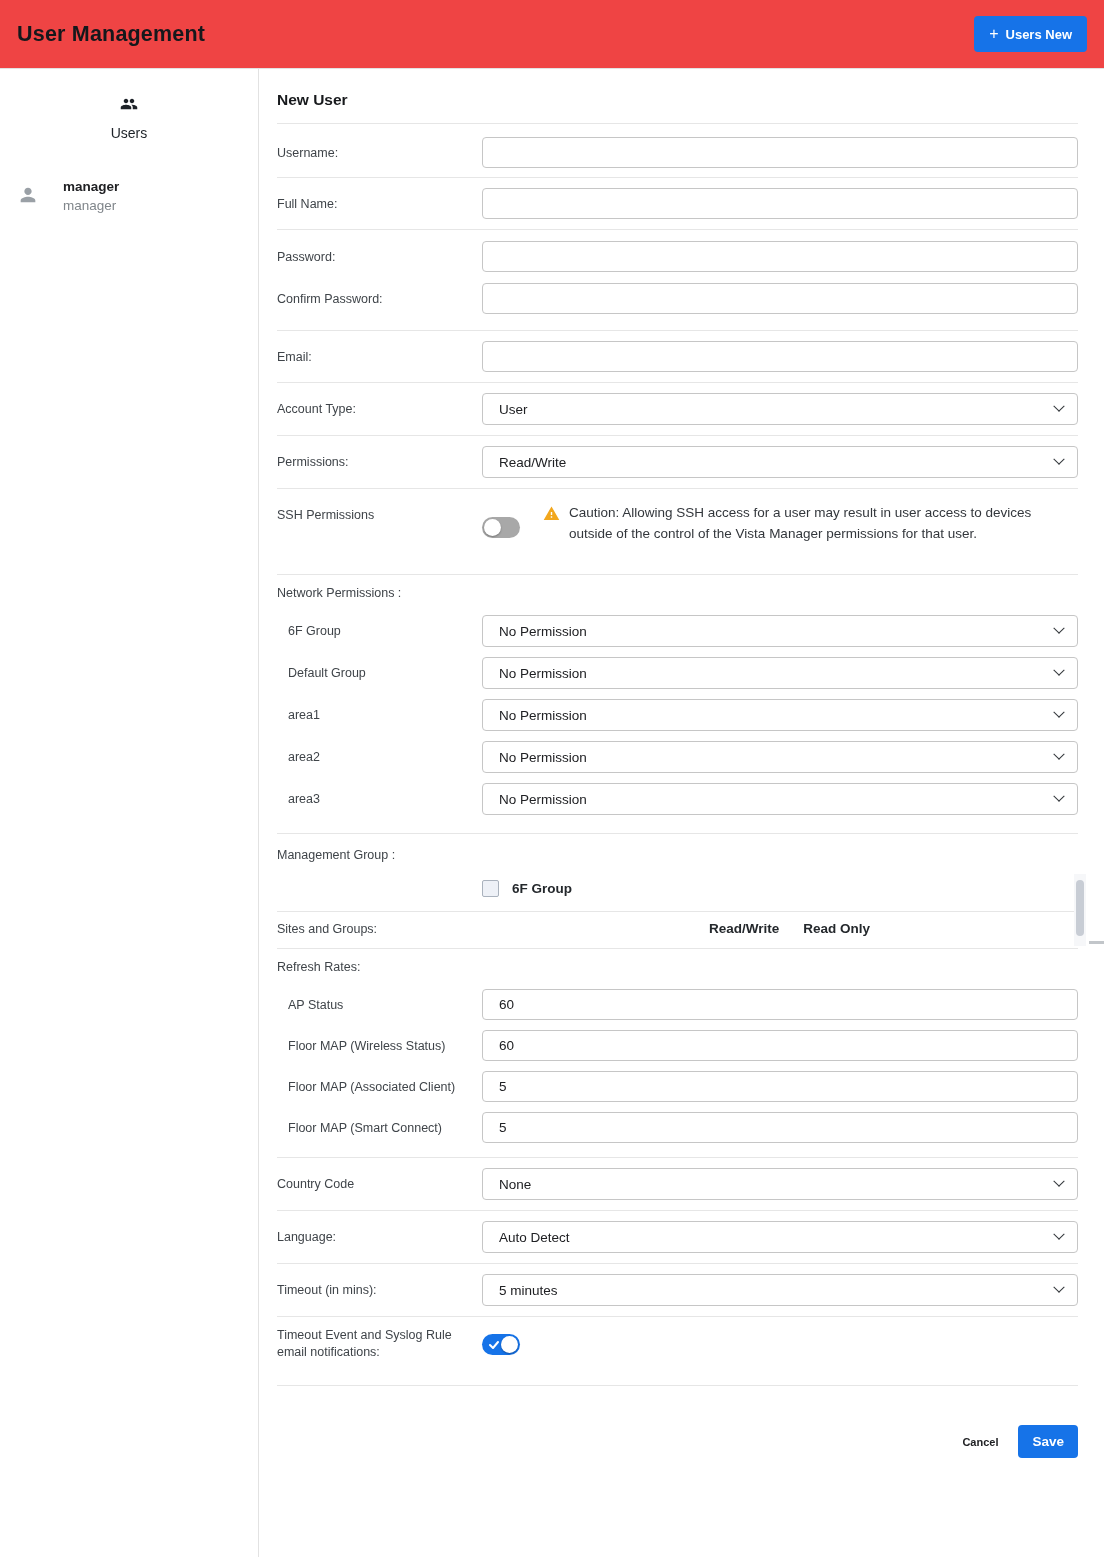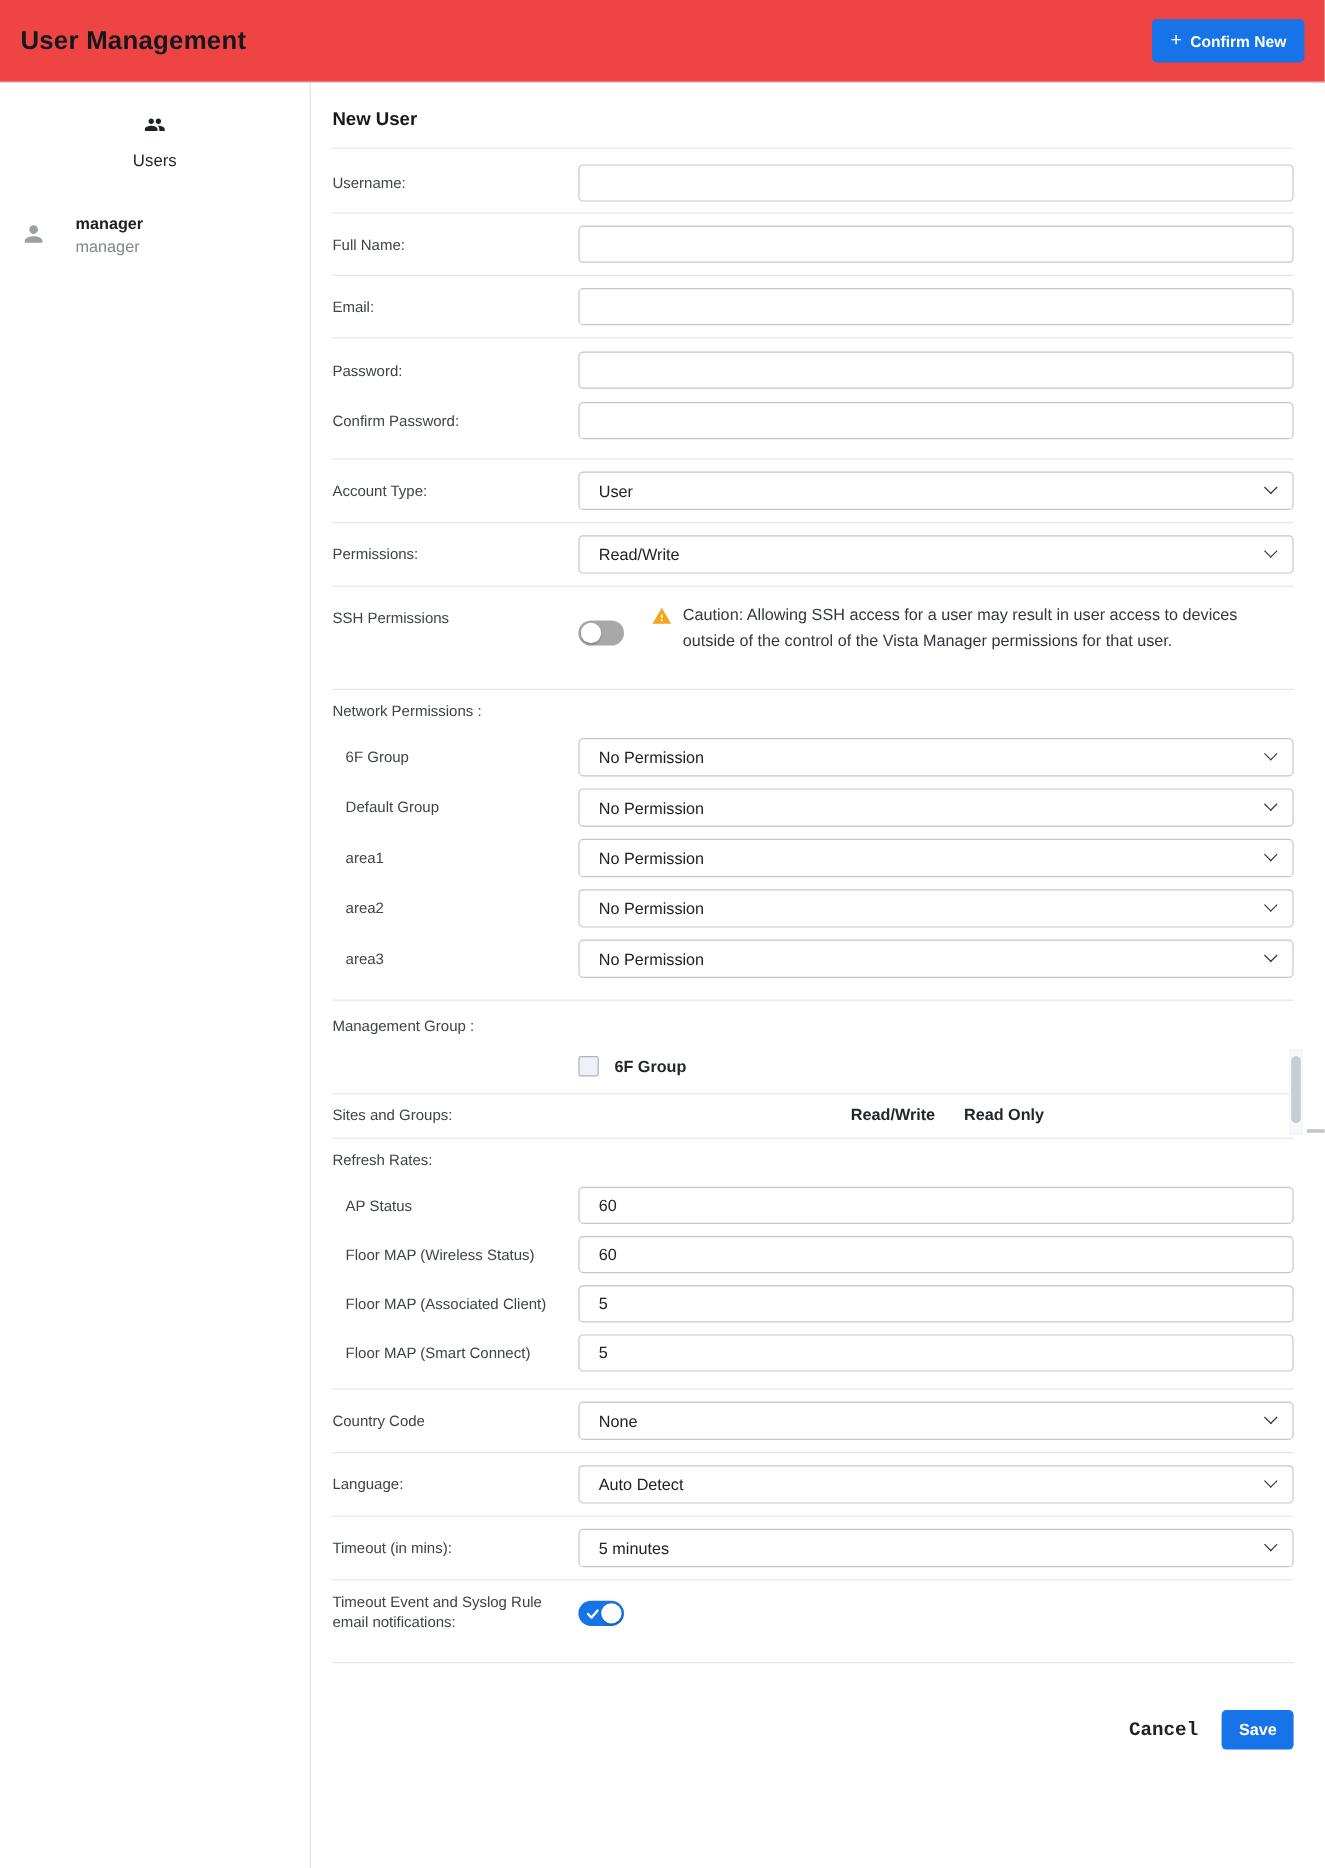--- a/index.html
+++ b/index.html
@@ -78,21 +78,21 @@
   .mg-scroll-track { position: absolute; right: -8px; top: -6px; width: 12px; height: 72px; background: #f6f7f9; }
   .mg-scroll-thumb { position: absolute; right: 2px; top: 6px; width: 8px; height: 56px; border-radius: 4px; background: #c8cdd5; cursor: pointer; }
 
   .sg-cols { display: flex; gap: 24px; margin-left: 227px; font-size: 13.5px; }
 
   .stack { display: flex; flex-direction: column; gap: 10px; }
 
   .link { color: #1a66d1; font-size: 12.5px; cursor: pointer; text-decoration: none; }
 
   .actions { display: flex; justify-content: flex-end; align-items: center; gap: 20px; margin: 39px 0 27px; }
-  .btn-text { background: none; border: none; font-size: 16px; font-weight: 600; color: #202124; cursor: pointer; font-family: Liberation Mono, monospace; }
+  .btn-text { background: none; border: none; font-size: 11px; font-weight: 600; color: #202124; cursor: pointer; font-family: Liberation Sans, sans-serif; }
   .btn-save { background: #1673e8; color: #fff; border: none; border-radius: 4px; height: 33px; padding: 0 14px; font-size: 13.5px; font-weight: 700; cursor: pointer; font-family: inherit; }
 
   .win-dash { position: absolute; right: 0; top: 941px; width: 15px; height: 3px; background: #c2c6ca; }
 
   
   .p-username  { padding: 13px 0 9px; }
   .p-std       { padding: 10px 0 10px; }
   .p-pw        { padding: 11px 0 16px; }
   .p-ssh       { padding: 13px 0 30px; }
   .p-net       { padding: 11px 0 18px; }
@@ -102,21 +102,21 @@
   .p-topo      { padding: 10px 0 17px; }
   .sect-label-gap { margin-bottom: 15px; }
 </style>
 </head>
 <body>
 
 <div class="app-header">
   <div class="app-title">User Management</div>
   <button class="btn-primary">
     <span class="plus">+</span>
-    <span>Confirm New</span>
+    <span>Users New</span>
   </button>
 </div>
 
 <div class="layout">
 
   <div class="sidebar">
     <div class="sb-head">
       <span>
         <svg width="18" height="18" viewBox="0 0 24 24">
             <path d="M16 11c1.66 0 2.99-1.34 2.99-3S17.66 5 16 5c-1.66 0-3 1.34-3 3s1.34 3 3 3zm-8 0c1.66 0 2.99-1.34 2.99-3S9.66 5 8 5C6.34 5 5 6.34 5 8s1.34 3 3 3zm0 2c-2.33 0-7 1.17-7 3.5V19h14v-2.5c0-2.33-4.67-3.5-7-3.5zm8 0c-.29 0-.62.02-.97.05 1.16.84 1.97 1.97 1.97 3.45V19h6v-2.5c0-2.33-4.67-3.5-7-3.5z"></path>
@@ -146,34 +146,34 @@
     <div class="section row p-username">
       <span class="lbl">Username:</span>
       <input class="tx" type="text" value="" style="">
     </div>
 
     <div class="section row p-std">
       <span class="lbl">Full Name:</span>
       <input class="tx" type="text" value="" style="">
     </div>
 
-    <div class="section row p-std">
-      <span class="lbl">Email:</span>
-      <input class="tx" type="text" value="" style="">
-    </div>
-
     <div class="section p-pw">
       <div class="row" style="margin-bottom:11px;">
         <span class="lbl">Password:</span>
         <input class="tx" type="password" value="" style="">
       </div>
       <div class="row">
         <span class="lbl">Confirm Password:</span>
         <input class="tx" type="password" value="" style="">
       </div>
+    </div>
+
+    <div class="section row p-std">
+      <span class="lbl">Email:</span>
+      <input class="tx" type="text" value="" style="">
     </div>
 
     <div class="section row p-std">
       <span class="lbl">Account Type:</span>
       <div class="sel">
         <span>User</span>
         <span class="caret"></span>
       </div>
     </div>
 

